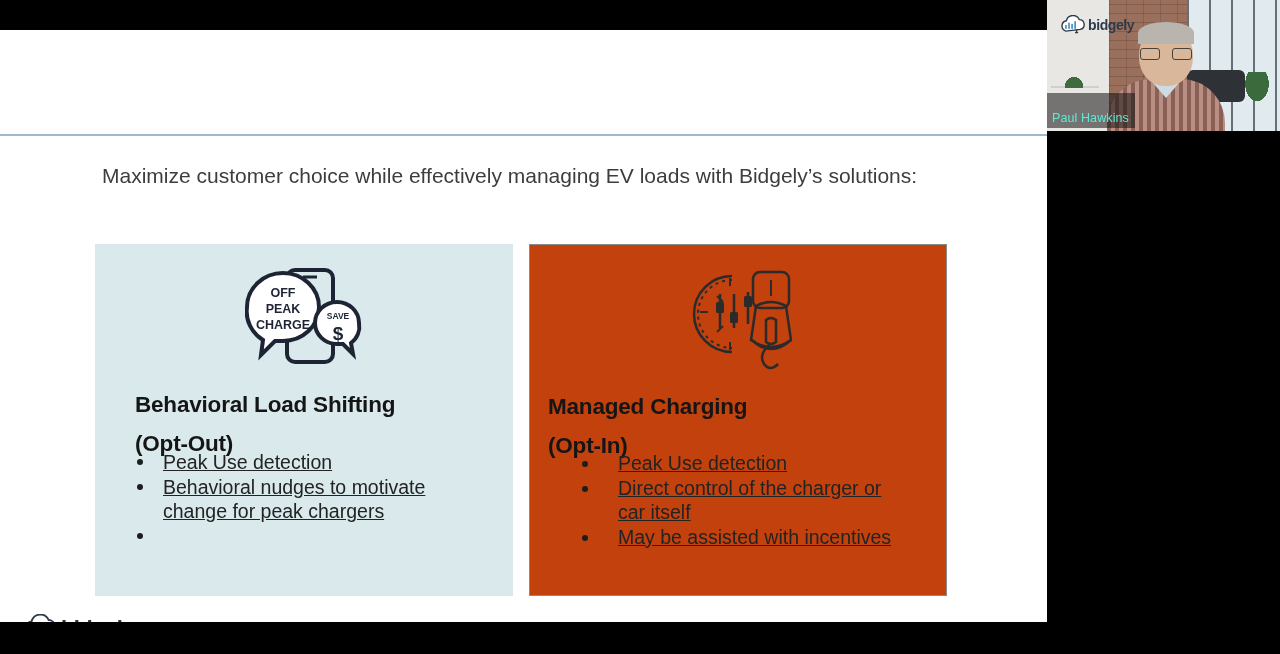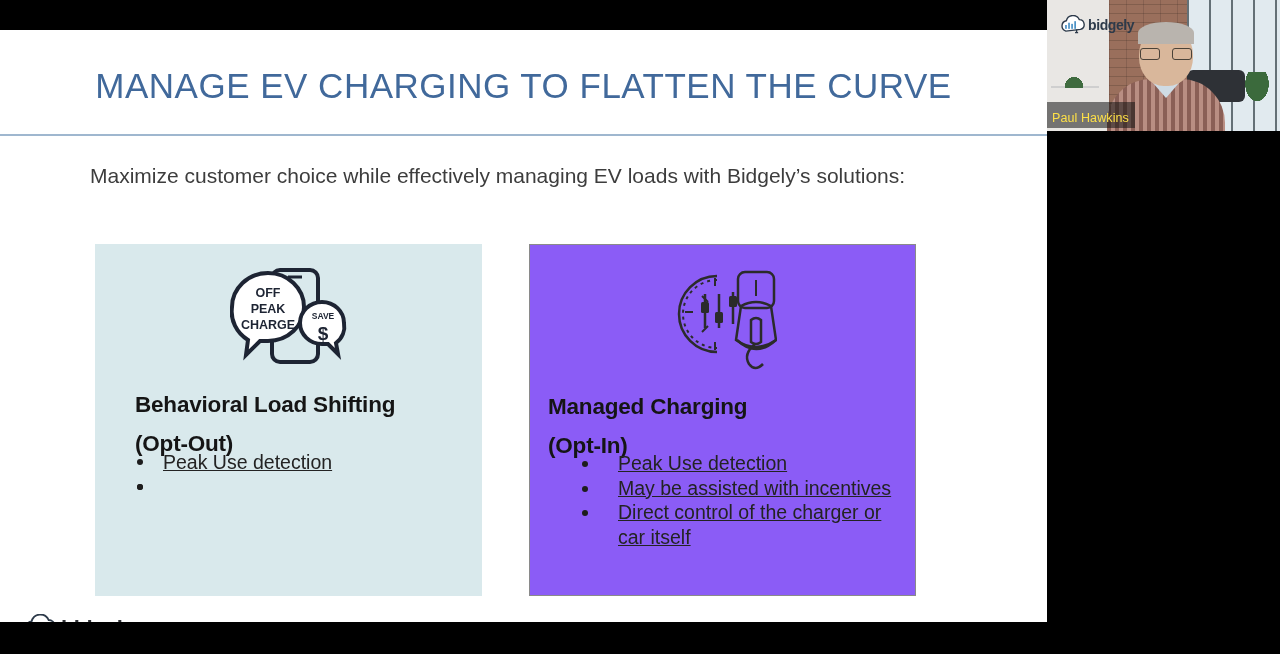--- a/index.html
+++ b/index.html
@@ -32,31 +32,31 @@
     white-space: nowrap;
   }
   .title-rule {
     position: absolute; left: 0; top: 104px;
     width: 1047px; height: 2px;
     background: #9fb7cf;
   }
 
   
   .subtitle {
-    position: absolute; left: 90px; top: 130px; width: 820px;
+    position: absolute; left: 102px; top: 130px; width: 820px;
     font-size: 21px; line-height: 32px;
     color: #3d3d3d; font-weight: 400;
   }
 
   
   .card {
-    position: absolute; top: 214px; width: 387px; height: 352px;
+    position: absolute; top: 214px; width: 418px; height: 352px;
   }
   .card-left  { left: 95px;  background: #d9e9ec; }
-  .card-right { left: 529px; background: #8b5cf6; border: 1px solid #8a8a8a; }
+  .card-right { left: 529px; background: #c2410c; border: 1px solid #8a8a8a; }
 
   .card-icon {
     position: absolute; left: 0; top: 18px; width: 100%;
     height: 110px;
     display: flex; align-items: center; justify-content: center;
   }
   .card-heading {
     position: absolute; left: 40px; width: 340px;
     font-size: 22.5px; font-weight: bold; line-height: 39px;
     color: #151515;
@@ -171,37 +171,36 @@
       repeating-linear-gradient(90deg, #8a5f56 0 4px, #b98e83 4px 8px),
       repeating-linear-gradient(0deg, #8a5f56 0 4px, #b98e83 4px 8px);
     border-radius: 44px 44px 0 0;
   }
   .person .collar {
     position:absolute; left:40px; top:52px; width:38px; height:22px;
     background:#cfdbe4; clip-path: polygon(0 0, 100% 0, 50% 100%);
   }
   .name-tag {
     position:absolute; left:0; bottom:3px;
-    padding:9px 6px 3px 5px;
+    padding:18px 6px 3px 5px;
     background: rgba(20,20,20,0.55);
-    color:#fde047; font-size:12.5px; font-weight:400;
+    color:#5eead4; font-size:12.5px; font-weight:400;
     letter-spacing:0.1px;
   }
   .video-dead {
     position:absolute; left:1047px; top:131px; width:233px; height:523px; background:#000;
   }
 </style>
 </head>
 <body>
 
 <div id="root">
 
   <div class="slide-stage">
 
-    <div class="title">MANAGE EV CHARGING TO FLATTEN THE CURVE</div>
     <div class="title-rule"></div>
 
     <div class="subtitle">Maximize customer choice while effectively managing EV loads with Bidgely’s solutions:</div>
 
     <div class="card card-left">
       <div class="card-icon">
         <svg width="118" height="104" viewBox="0 0 118 104">
           <rect x="42" y="5" width="46" height="92" rx="8" fill="none" stroke="#1d2433" stroke-width="4"></rect>
           <line x1="58" y1="12" x2="72" y2="12" stroke="#1d2433" stroke-width="3"></line>
           <path d="M2 42 a36 34 0 1 1 36 34 h-8 l-14 14 l2 -15 a36 34 0 0 1 -16 -33 z" fill="#ffffff" stroke="#1d2433" stroke-width="4"></path>
@@ -219,20 +218,21 @@
 (Opt-Out)</span>
       </div>
 
       <ul class="card-list">
         <li>
           <span class="bullet"></span>
           <span>Peak Use detection</span>
         </li>
         <li>
           <span class="bullet"></span>
+          <span>Behavioral nudges to motivate change for peak chargers</span>
         </li>
         <li>
           <span class="bullet"></span>
         </li>
       </ul>
     </div>
 
     <div class="card card-right">
       <div class="card-icon">
         <svg width="108" height="104" viewBox="0 0 108 104">
@@ -263,25 +263,25 @@
 (Opt-In)</span>
       </div>
 
       <ul class="card-list">
         <li>
           <span class="bullet"></span>
           <span>Peak Use detection</span>
         </li>
         <li>
           <span class="bullet"></span>
+          <span>Direct control of the charger or car itself</span>
+        </li>
+        <li>
+          <span class="bullet"></span>
           <span>May be assisted with incentives</span>
-        </li>
-        <li>
-          <span class="bullet"></span>
-          <span>Direct control of the charger or car itself</span>
         </li>
       </ul>
     </div>
 
     <div class="footer-logo">
       <span>
         <svg width="34" height="26" viewBox="0 0 34 26">
           <path d="M9 21 a7 7 0 0 1 0.6 -13.6 a9 9 0 0 1 17 -1.4 a6.5 6.5 0 0 1 1.4 12.8 z" fill="#ffffff" stroke="#2d3a4a" stroke-width="1.8"></path>
           <rect x="8" y="13" width="2.2" height="5" fill="#4a90c4"></rect>
           <rect x="12" y="10" width="2.2" height="8" fill="#4a90c4"></rect>

